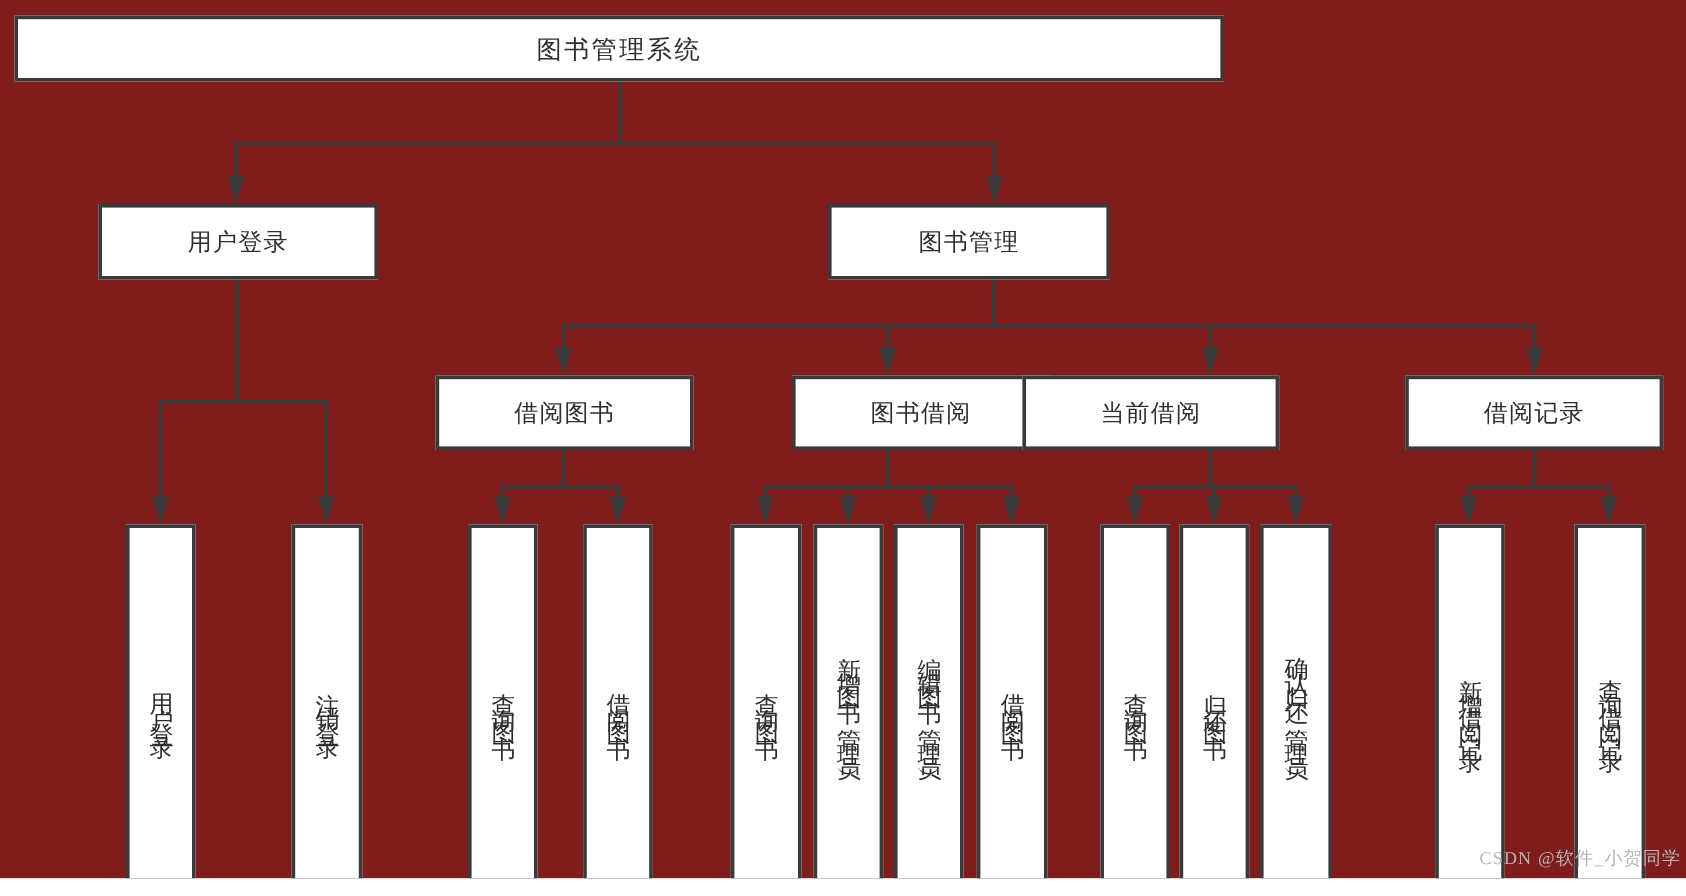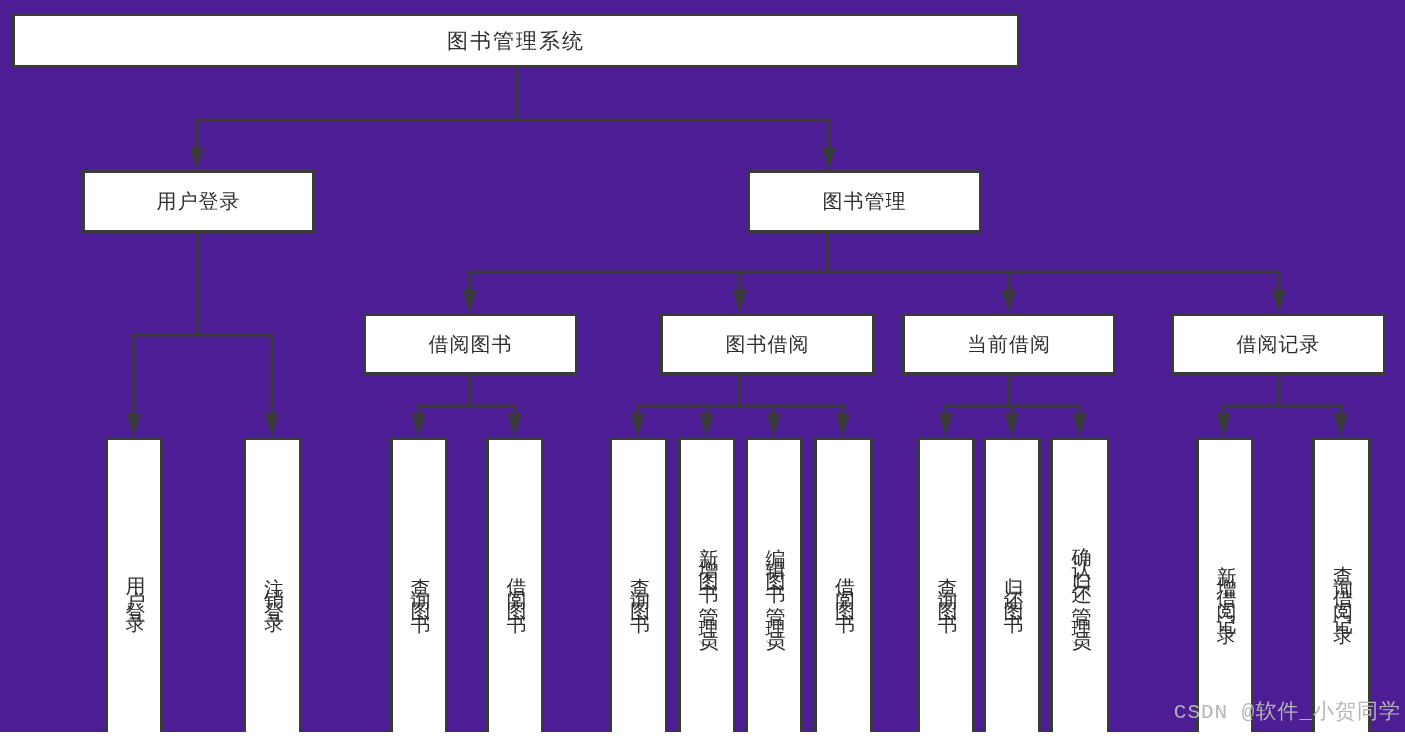--- a/index.html
+++ b/index.html
@@ -3,22 +3,22 @@
 <meta charset="utf-8">
 <style>
   :root{
     --line:#3a3a3a;
     --text:#2e2e2e;
   }
   html,body{margin:0;padding:0;background:#ffffff;}
   #canvas{
     position:relative;
     width:1405px;height:732px;
-    background:#4c1d95;
-    font-family:Liberation Mono, monospace;
+    background:#7f1d1d;
+    font-family:Liberation Serif, serif;
     overflow:hidden;
   }
   #connectors{position:absolute;left:0;top:0;z-index:1;}
   .box{
     position:absolute;
     background:#ffffff;
     border:3px solid var(--line);
     box-sizing:border-box;
     display:flex;
     align-items:center;
@@ -32,21 +32,21 @@
     writing-mode:vertical-rl;
     text-orientation:mixed;
     font-size:20px;
     letter-spacing:12px;
     line-height:1;
   }
   .watermark{
     position:absolute;
     right:4px;
     bottom:7px;
-    font-size:21px;
+    font-size:15px;
     color:#b5b5b5;
     letter-spacing:1px;
     z-index:3;
     white-space:nowrap;
   }
 </style>
 </head>
 <body>
 
 <div id="canvas">
@@ -109,25 +109,25 @@
     <line x1="1222.5" y1="406" x2="1342.5" y2="406"></line>
     <line x1="1224" y1="406" x2="1224" y2="420"></line>
     <polygon points="1217,414 1231,414 1224,437" stroke="none"></polygon>
     <line x1="1341" y1="406" x2="1341" y2="420"></line>
     <polygon points="1334,414 1348,414 1341,437" stroke="none"></polygon>
   </svg>
 
   <div class="box hbox root" style="left:12px;top:13px;width:1008px;height:55px;">图书管理系统</div>
 
   <div class="box hbox" style="left:82px;top:170px;width:233px;height:63px;">用户登录</div>
-  <div class="box hbox" style="left:747px;top:170px;width:235px;height:63px;">图书管理</div>
+  <div class="box hbox" style="left:690px;top:170px;width:235px;height:63px;">图书管理</div>
 
   <div class="box hbox" style="left:363px;top:313px;width:215px;height:62px;">借阅图书</div>
   <div class="box hbox" style="left:660px;top:313px;width:215px;height:62px;">图书借阅</div>
-  <div class="box hbox" style="left:902px;top:313px;width:214px;height:62px;">当前借阅</div>
+  <div class="box hbox" style="left:852px;top:313px;width:214px;height:62px;">当前借阅</div>
   <div class="box hbox" style="left:1171px;top:313px;width:215px;height:62px;">借阅记录</div>
 
   <div class="box vbox" style="left:105px;top:437px;width:58px;height:298px;">用户登录</div>
   <div class="box vbox" style="left:243px;top:437px;width:59px;height:298px;">注销登录</div>
 
   <div class="box vbox" style="left:390px;top:437px;width:58px;height:298px;">查询图书</div>
   <div class="box vbox" style="left:486px;top:437px;width:58px;height:298px;">借阅图书</div>
 
   <div class="box vbox" style="left:609px;top:437px;width:59px;height:298px;">查询图书</div>
   <div class="box vbox" style="left:678px;top:437px;width:58px;height:298px;">新增图书（管理员）</div>

